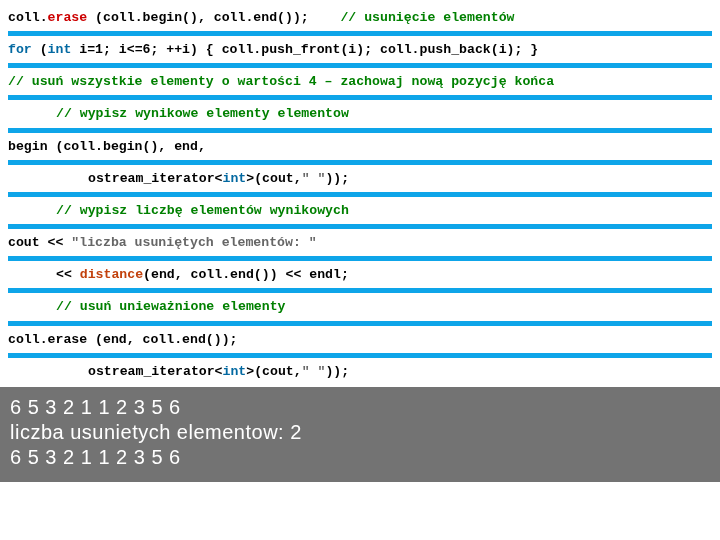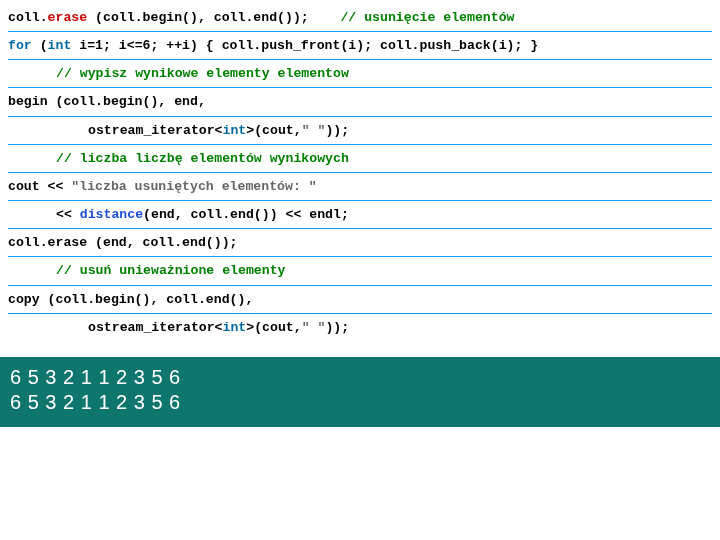--- a/index.html
+++ b/index.html
@@ -11,78 +11,79 @@
     font-size: 13.2px;
     font-weight: bold;
     background: #fff;
     color: #000;
     overflow: hidden;
   }
   .code-area {
     padding: 4px 8px 0 8px;
   }
   .line {
-    border-bottom: 1px solid #0ea5e9;
+    border-bottom: 5px solid #0ea5e9;
     padding: 5px 0 5px 0;
     white-space: pre;
     line-height: 1.3;
   }
   .no-border {
     border-bottom: none;
   }
   .red { color: #cc0000; }
   .blue { color: #0369a1; }
   .green { color: #008000; }
-  .orange { color: #1d4ed8; margin-top: 9px; }
+  .orange { color: #c2410c; margin-top: 9px; }
   .gray { color: #666; }
   .indent1 { padding-left: 48px; }
   .indent2 { padding-left: 80px; }
   .indent3 { padding-left: 28px; }
   .output {
-    background: #0f766e;
+    background: #737373;
     color: #fff;
     font-family: Arial, sans-serif;
     font-weight: normal;
     font-size: 20px;
     padding: 8px 10px 12px 10px;
     line-height: 1.25;
     letter-spacing: 0.5px;
-    margin-top: 16px;
+    margin-top: 2px;
   }
 </style>
 </head>
 <body>
 
 <div class="code-area">
 
 <div class="line"><span>coll.</span><span class="red">erase</span><span> (coll.begin(), coll.end());    </span><span class="green">// usunięcie elementów</span></div>
 
 <div class="line"><span class="blue">for</span><span> (</span><span class="blue">int</span><span> i=1; i&lt;=6; ++i) { coll.push_front(i); coll.push_back(i); }</span></div>
 
+<div class="line"><span class="green">// usuń wszystkie elementy o wartości 4 – zachowaj nową pozycję końca</span></div>
 
 
 <div class="line indent1"><span class="green">// wypisz wynikowe elementy elementow</span></div>
 
 <div class="line"><span>begin (coll.begin(), end,</span></div>
 
 <div class="line indent2"><span>ostream_iterator&lt;</span><span class="blue">int</span><span>&gt;(cout,</span><span class="gray">" "</span><span>));</span></div>
 
-<div class="line indent1"><span class="green">// liczba liczbę elementów wynikowych</span></div>
+<div class="line indent1"><span class="green">// wypisz liczbę elementów wynikowych</span></div>
 
 <div class="line"><span>cout &lt;&lt; </span><span class="gray">"liczba usuniętych elementów: "</span></div>
 
 <div class="line indent1"><span>&lt;&lt; </span><span class="orange">distance</span><span>(end, coll.end()) &lt;&lt; endl;</span></div>
 
+<div class="line indent1"><span class="green">// usuń unieważnione elementy</span></div>
+
 <div class="line"><span>coll.erase (end, coll.end());</span></div>
 
-<div class="line indent1"><span class="green">// usuń unieważnione elementy</span></div>
 
-
-<div class="line"><span>copy (coll.begin(), coll.end(),</span></div>
 
 <div class="line no-border indent2"><span>ostream_iterator&lt;</span><span class="blue">int</span><span>&gt;(cout,</span><span class="gray">" "</span><span>));</span></div>
 
 </div>
 
 <div class="output">
 <div>6 5 3 2 1 1 2  3 5 6</div>
+<div>liczba usunietych elementow: 2</div>
 <div>6 5 3 2 1 1 2 3 5 6</div>
 </div>
 
 </body></html>

